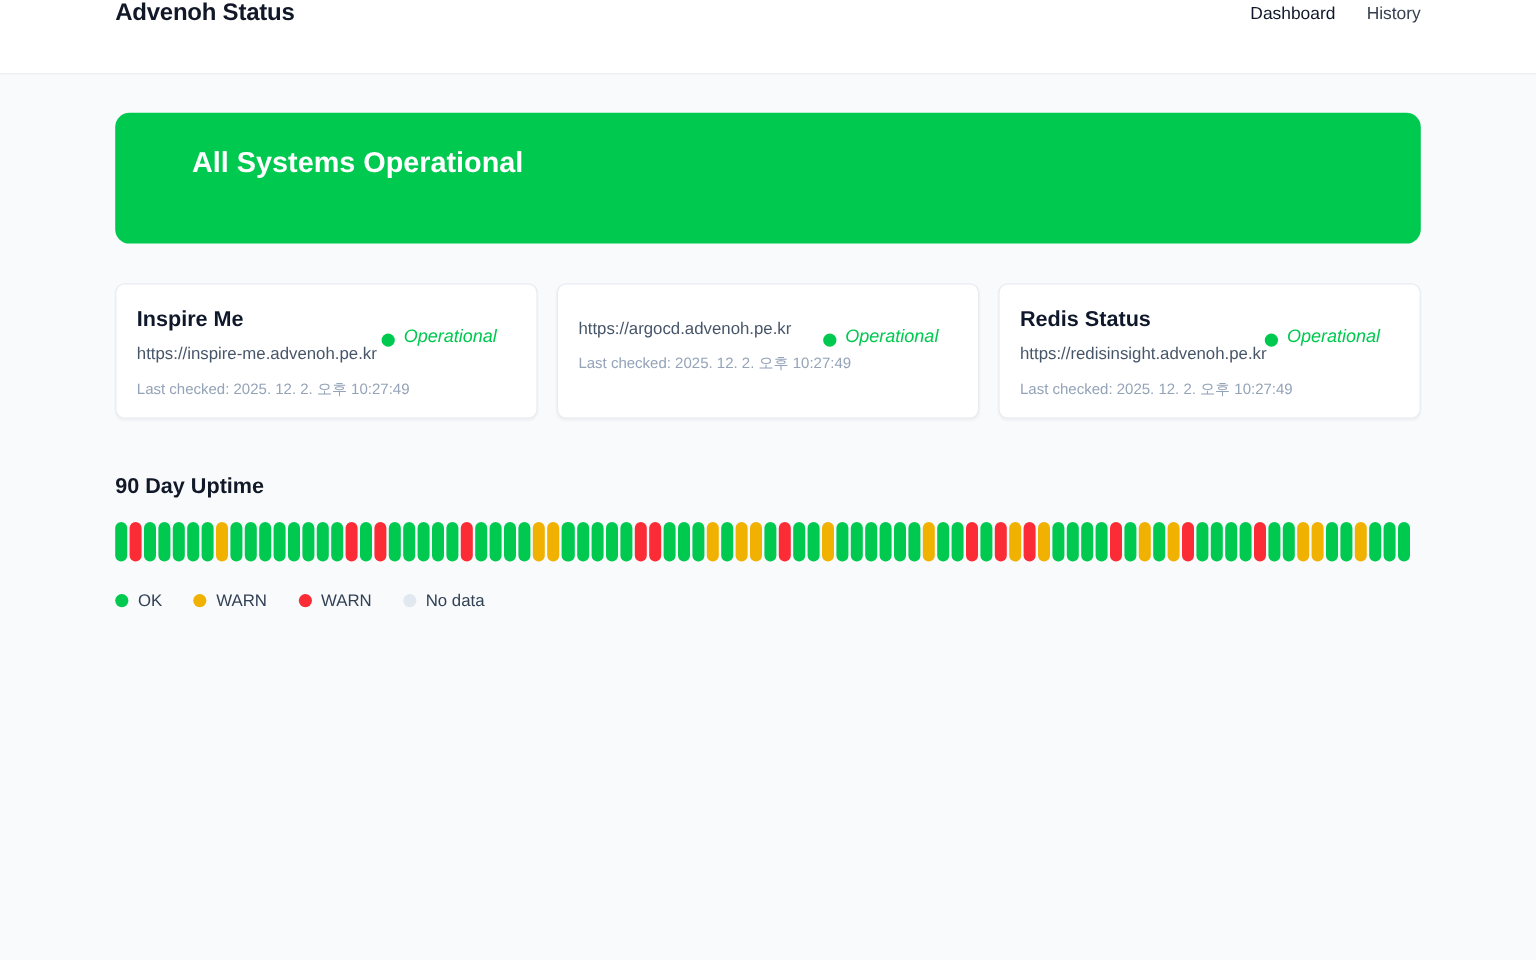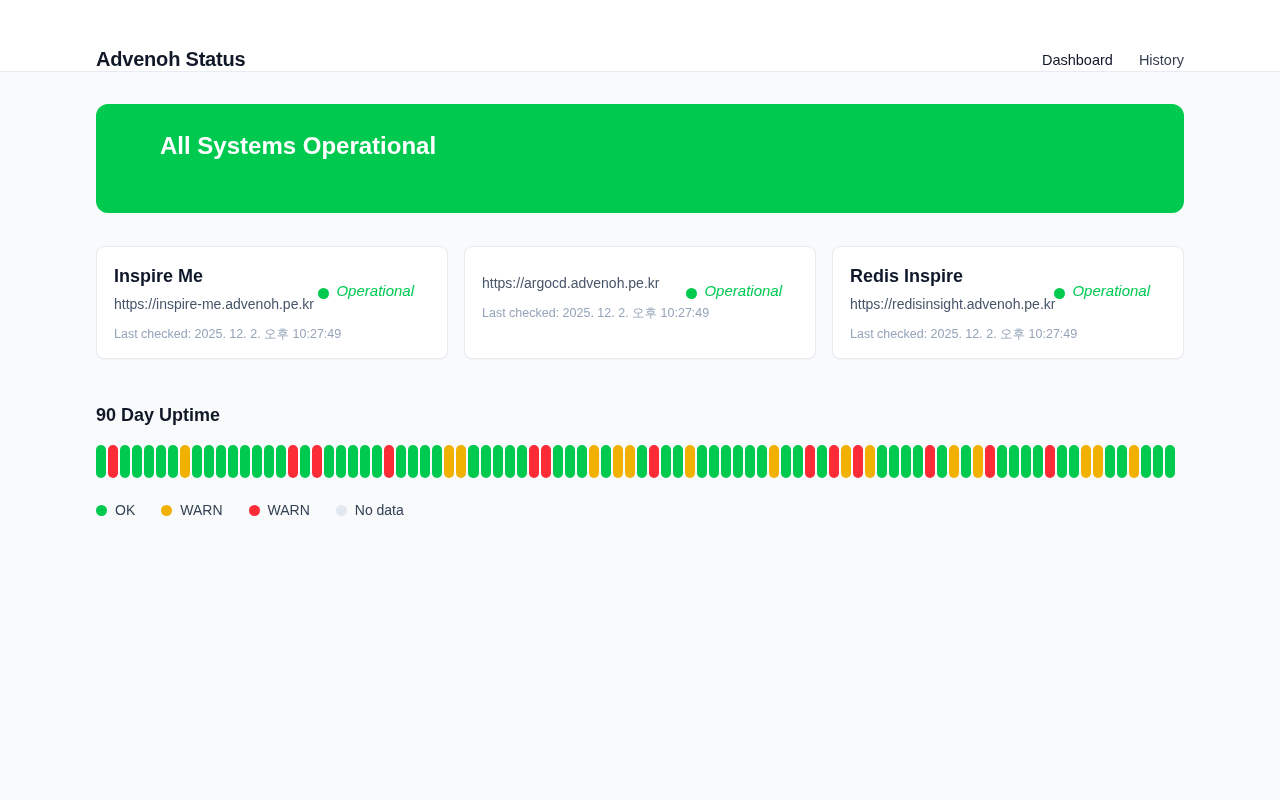--- a/index.html
+++ b/index.html
@@ -5,25 +5,25 @@
   * { margin: 0; padding: 0; box-sizing: border-box; }
   html, body { width: 1280px; height: 800px; }
   body {
     font-family: "Liberation Sans", "DejaVu Sans", sans-serif;
     background: #f8fafc;
     color: #0f172a;
     overflow: hidden;
   }
   
   .header {
-    height: 72px;
+    height: 62px;
     background: #ffffff;
     border-bottom: 1px solid #e8ecf1;
     display: flex;
-    align-items: flex-end;
+    align-items: flex-start;
   }
   .header-inner {
     width: 1088px;
     margin: 0 auto;
     display: flex;
     align-items: center;
     justify-content: space-between;
   }
   .app-title { font-size: 20px; font-weight: 700; color: #111827; letter-spacing: -0.2px; }
   .nav { display: flex; align-items: center; gap: 26px; }
@@ -124,21 +124,21 @@
   <article class="card">
     <div class="card-url">https://argocd.advenoh.pe.kr</div>
     <div class="card-checked">Last checked: 2025. 12. 2. 오후 10:27:49</div>
     <div class="card-status">
       <span class="status-dot" style="background: rgb(0, 201, 80);"></span>
       <span class="status-text" style="color: rgb(0, 201, 80);">Operational</span>
     </div>
   </article>
 
   <article class="card">
-    <div class="card-name">Redis Inspire</div>
+    <div class="card-name">Redis Status</div>
     <div class="card-url">https://redisinsight.advenoh.pe.kr</div>
     <div class="card-checked">Last checked: 2025. 12. 2. 오후 10:27:49</div>
     <div class="card-status">
       <span class="status-dot" style="background: rgb(0, 201, 80);"></span>
       <span class="status-text" style="color: rgb(0, 201, 80);">Operational</span>
     </div>
   </article>
 </section>
 
   <h2 class="uptime-title">90 Day Uptime</h2>

